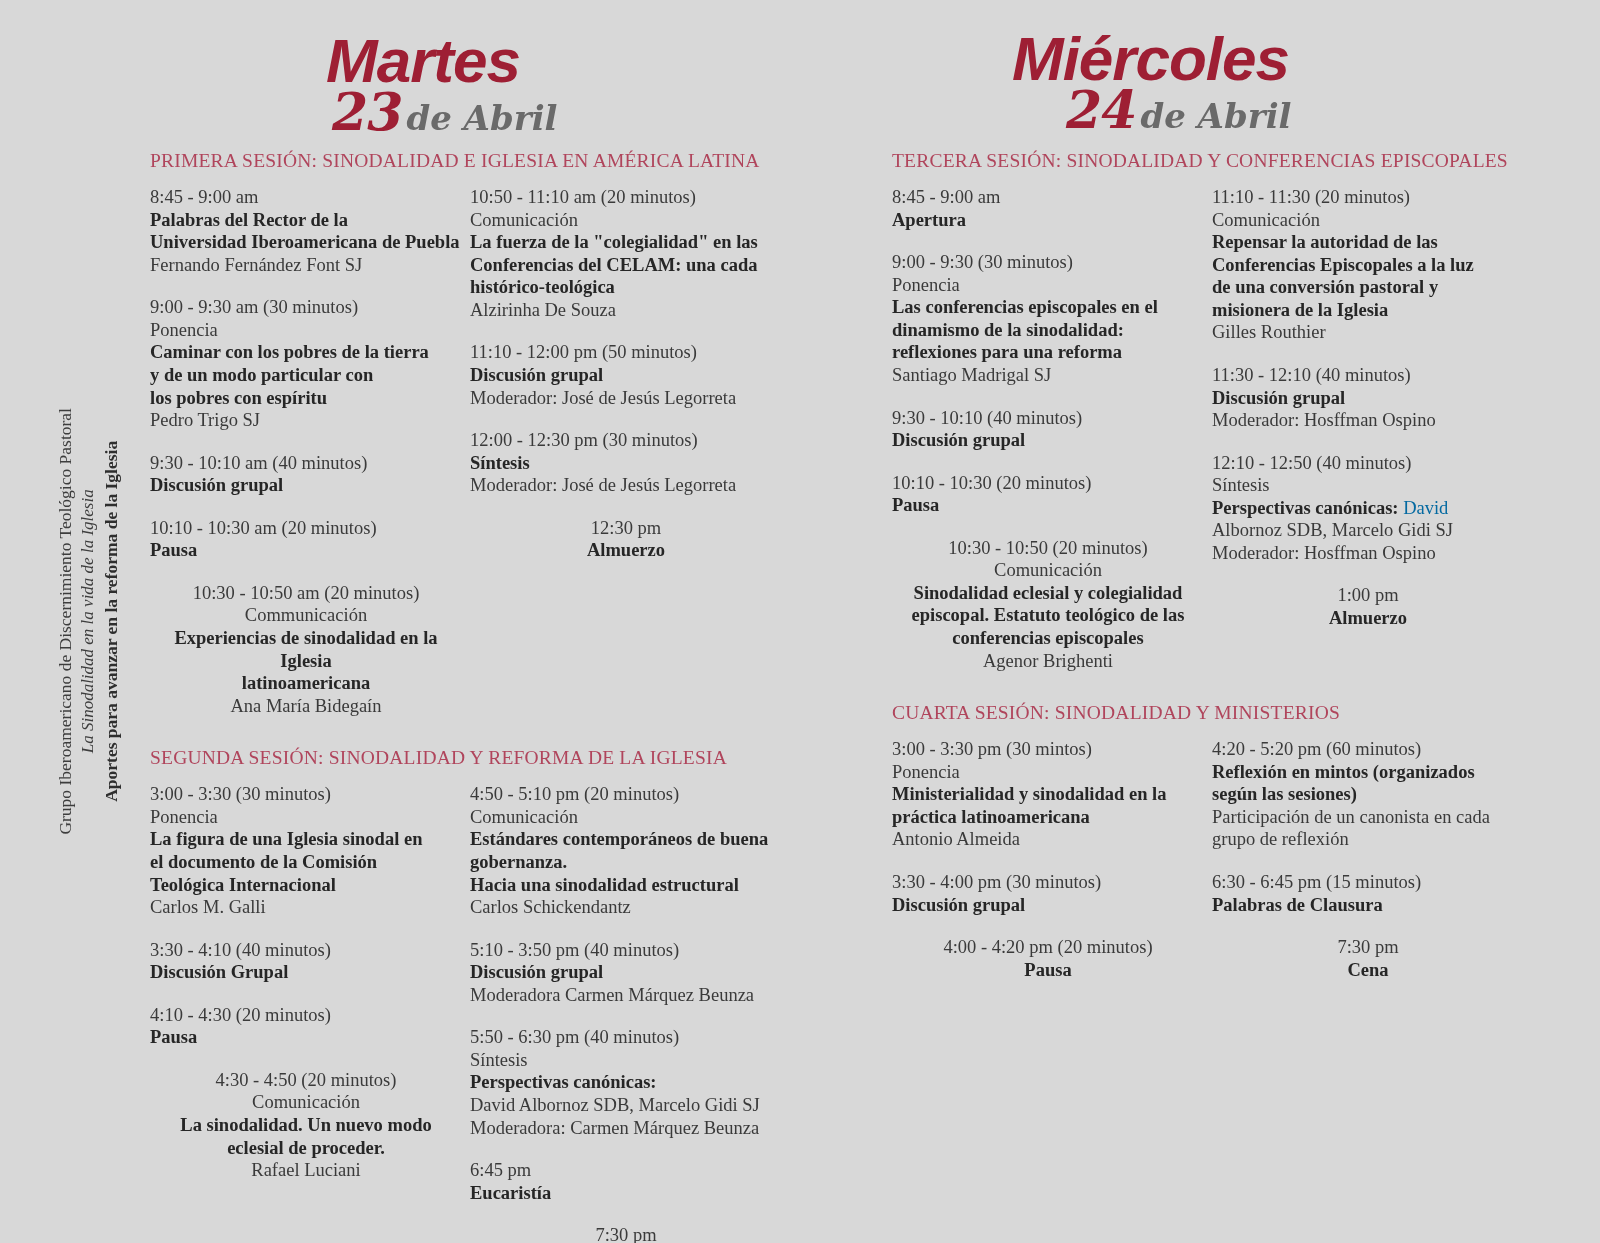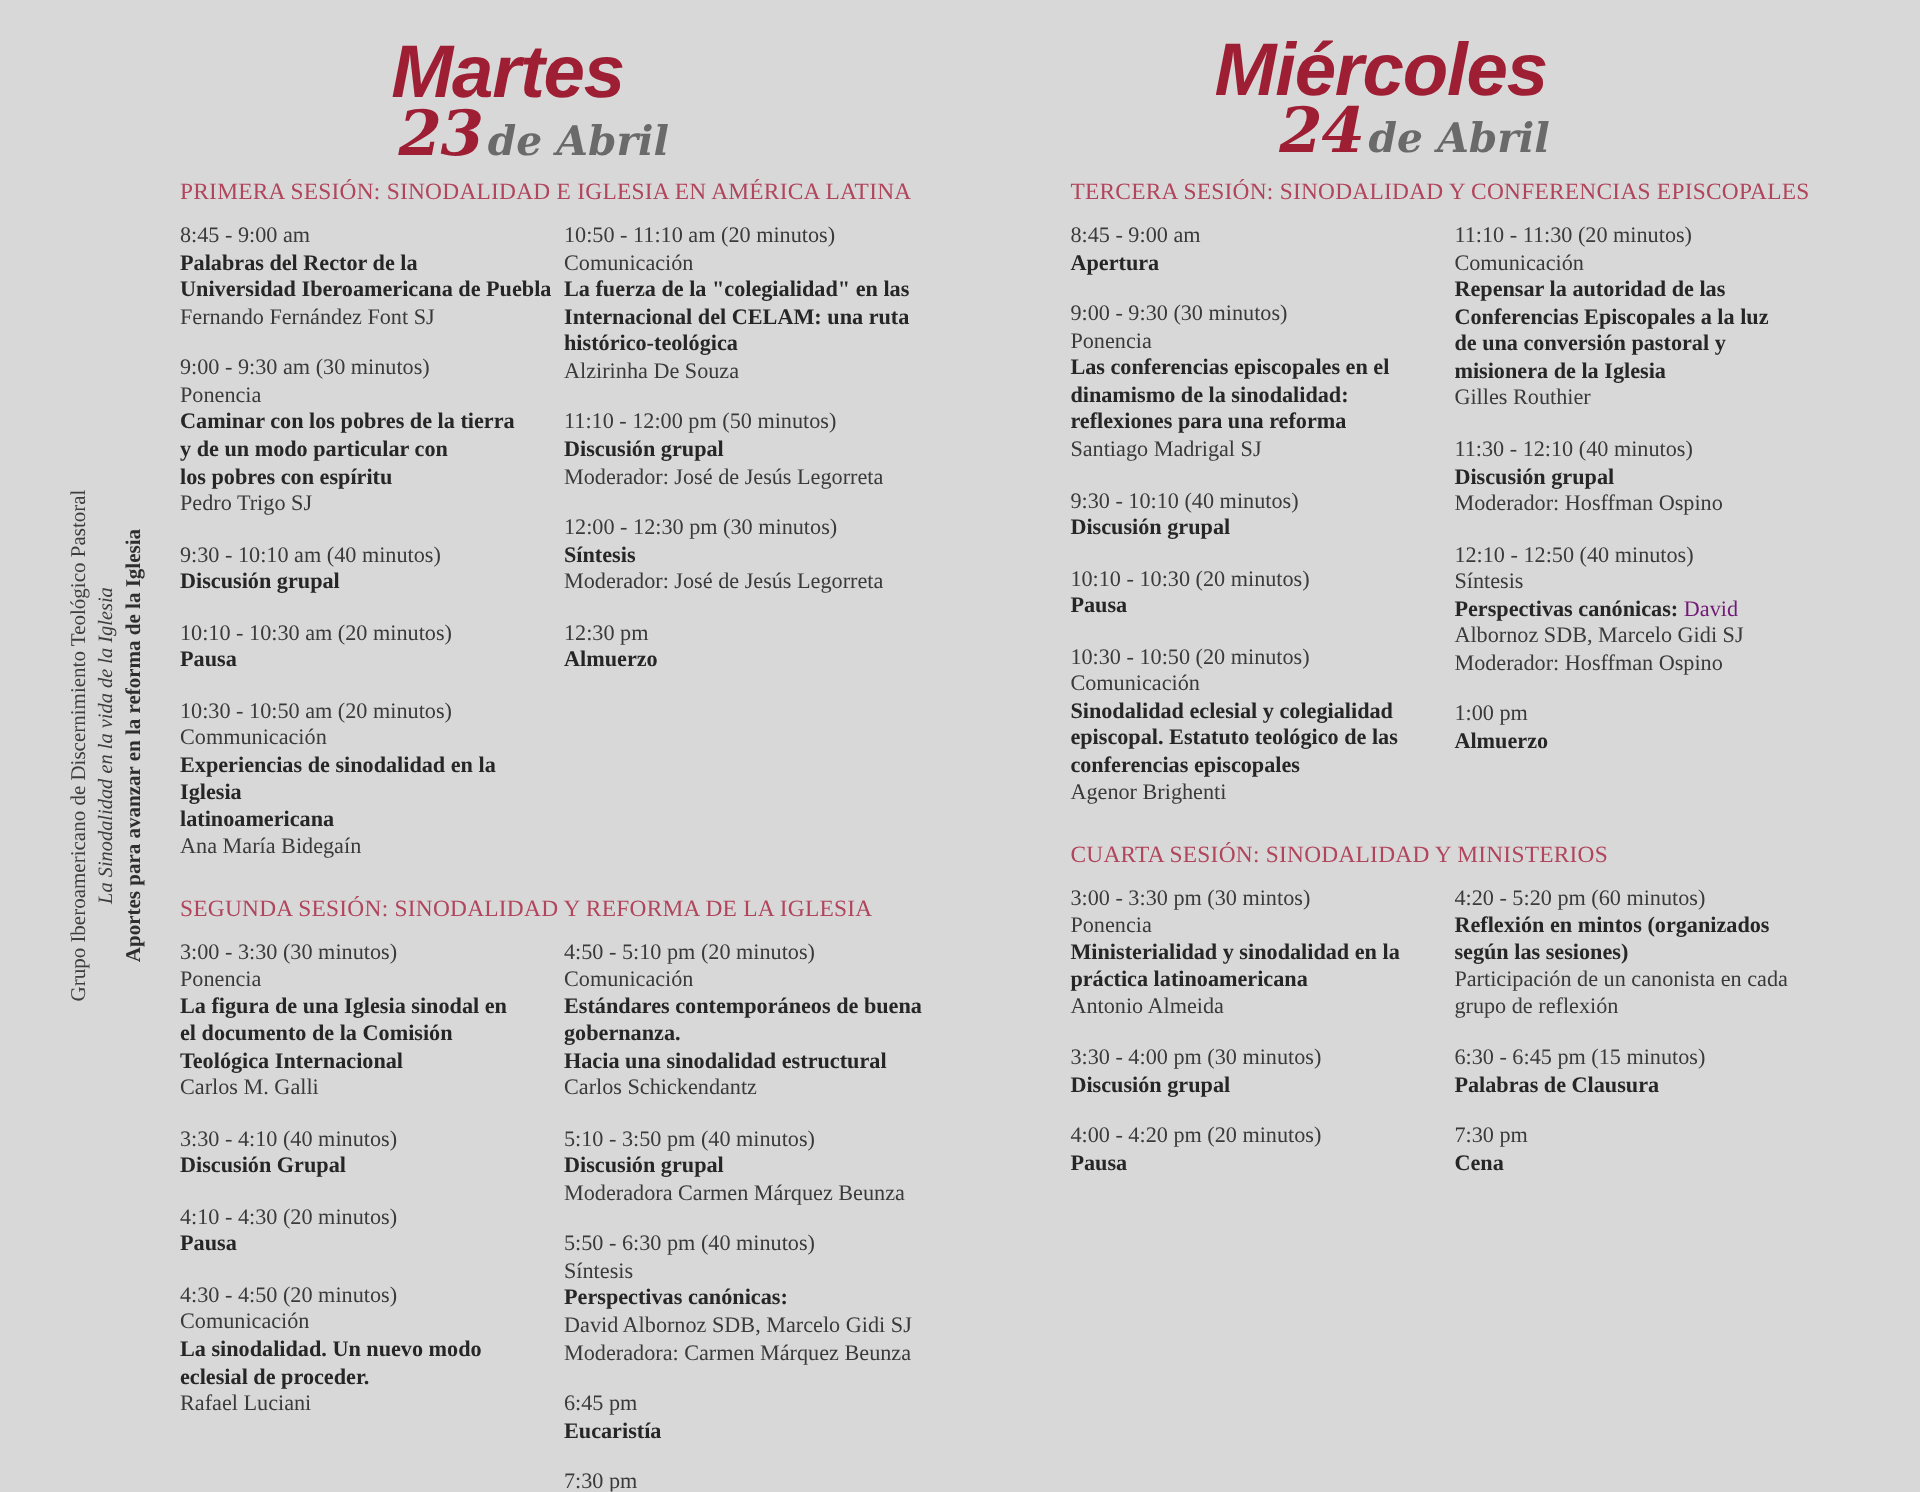--- a/index.html
+++ b/index.html
@@ -102,29 +102,29 @@
     display: flex;
     gap: 0px;
   }
   .col {
     width: 335px;
     padding-right: 8px;
     box-sizing: border-box;
   }
 
   .item { margin-bottom: 20px; }
-  .item:last-child { margin-bottom: 0; }
+  .item:last-child { margin-bottom: 0; text-align: center; }
 
   .line {
     font-size: 18.5px;
     line-height: 1.22;
     color: #3a3a3a;
   }
   .line.b { font-weight: bold; color: #262626; }
-  .line.b span.reg { font-weight: normal; color: #701a75; }
+  .line.b span.reg { font-weight: normal; color: #0369a1; }
 
   
   .session + .session { margin-top: 30px; }
 </style>
 </head>
 <body>
 
 <div class="spine">
   <div class="spine-inner">
     <div class="spine-l1">Grupo Iberoamericano de Discernimiento Teológico Pastoral</div>
@@ -171,21 +171,21 @@
               <div class="line b">Experiencias de sinodalidad en la Iglesia</div>
               <div class="line b">latinoamericana</div>
               <div class="line">Ana María Bidegaín</div>
             </div>
           </div>
           <div class="col">
             <div class="item">
               <div class="line">10:50 - 11:10 am (20 minutos)</div>
               <div class="line">Comunicación</div>
               <div class="line b">La fuerza de la "colegialidad" en las</div>
-              <div class="line b">Internacional del CELAM: una ruta</div>
+              <div class="line b">Conferencias del CELAM: una cada</div>
               <div class="line b">histórico-teológica</div>
               <div class="line">Alzirinha De Souza</div>
             </div>
             <div class="item">
               <div class="line">11:10 - 12:00 pm (50 minutos)</div>
               <div class="line b">Discusión grupal</div>
               <div class="line">Moderador: José de Jesús Legorreta</div>
             </div>
             <div class="item">
               <div class="line">12:00 - 12:30 pm (30 minutos)</div>

